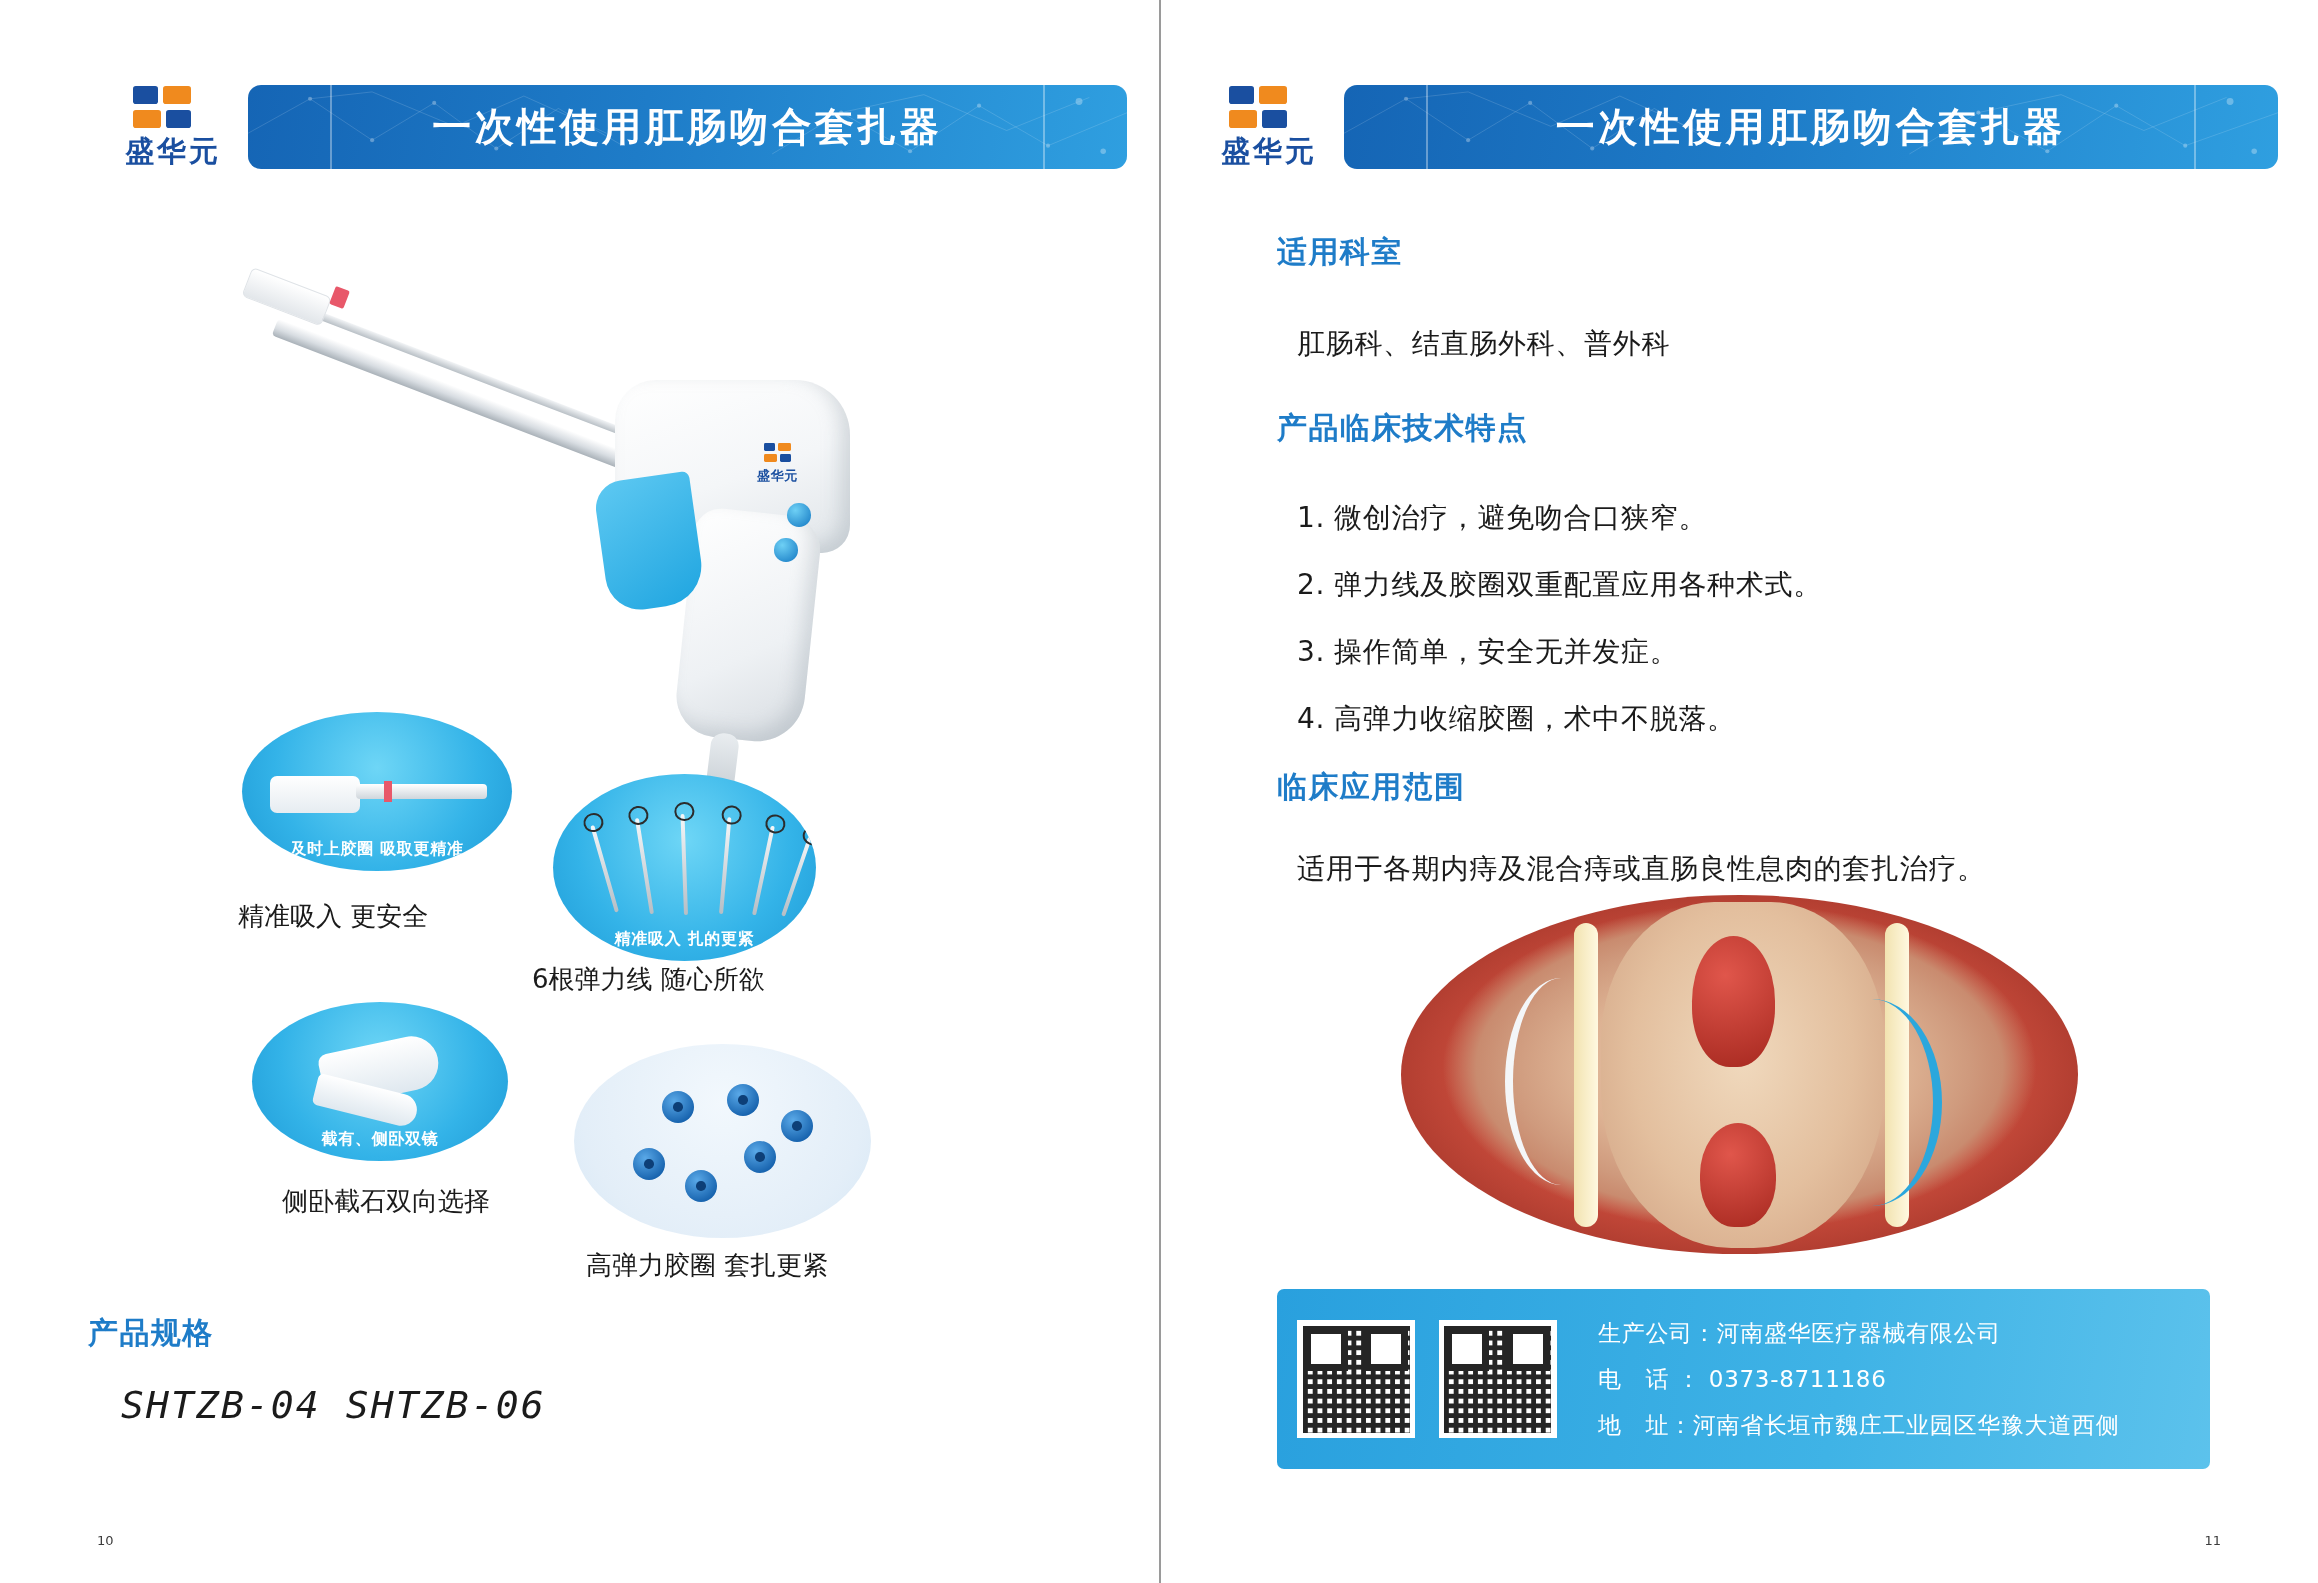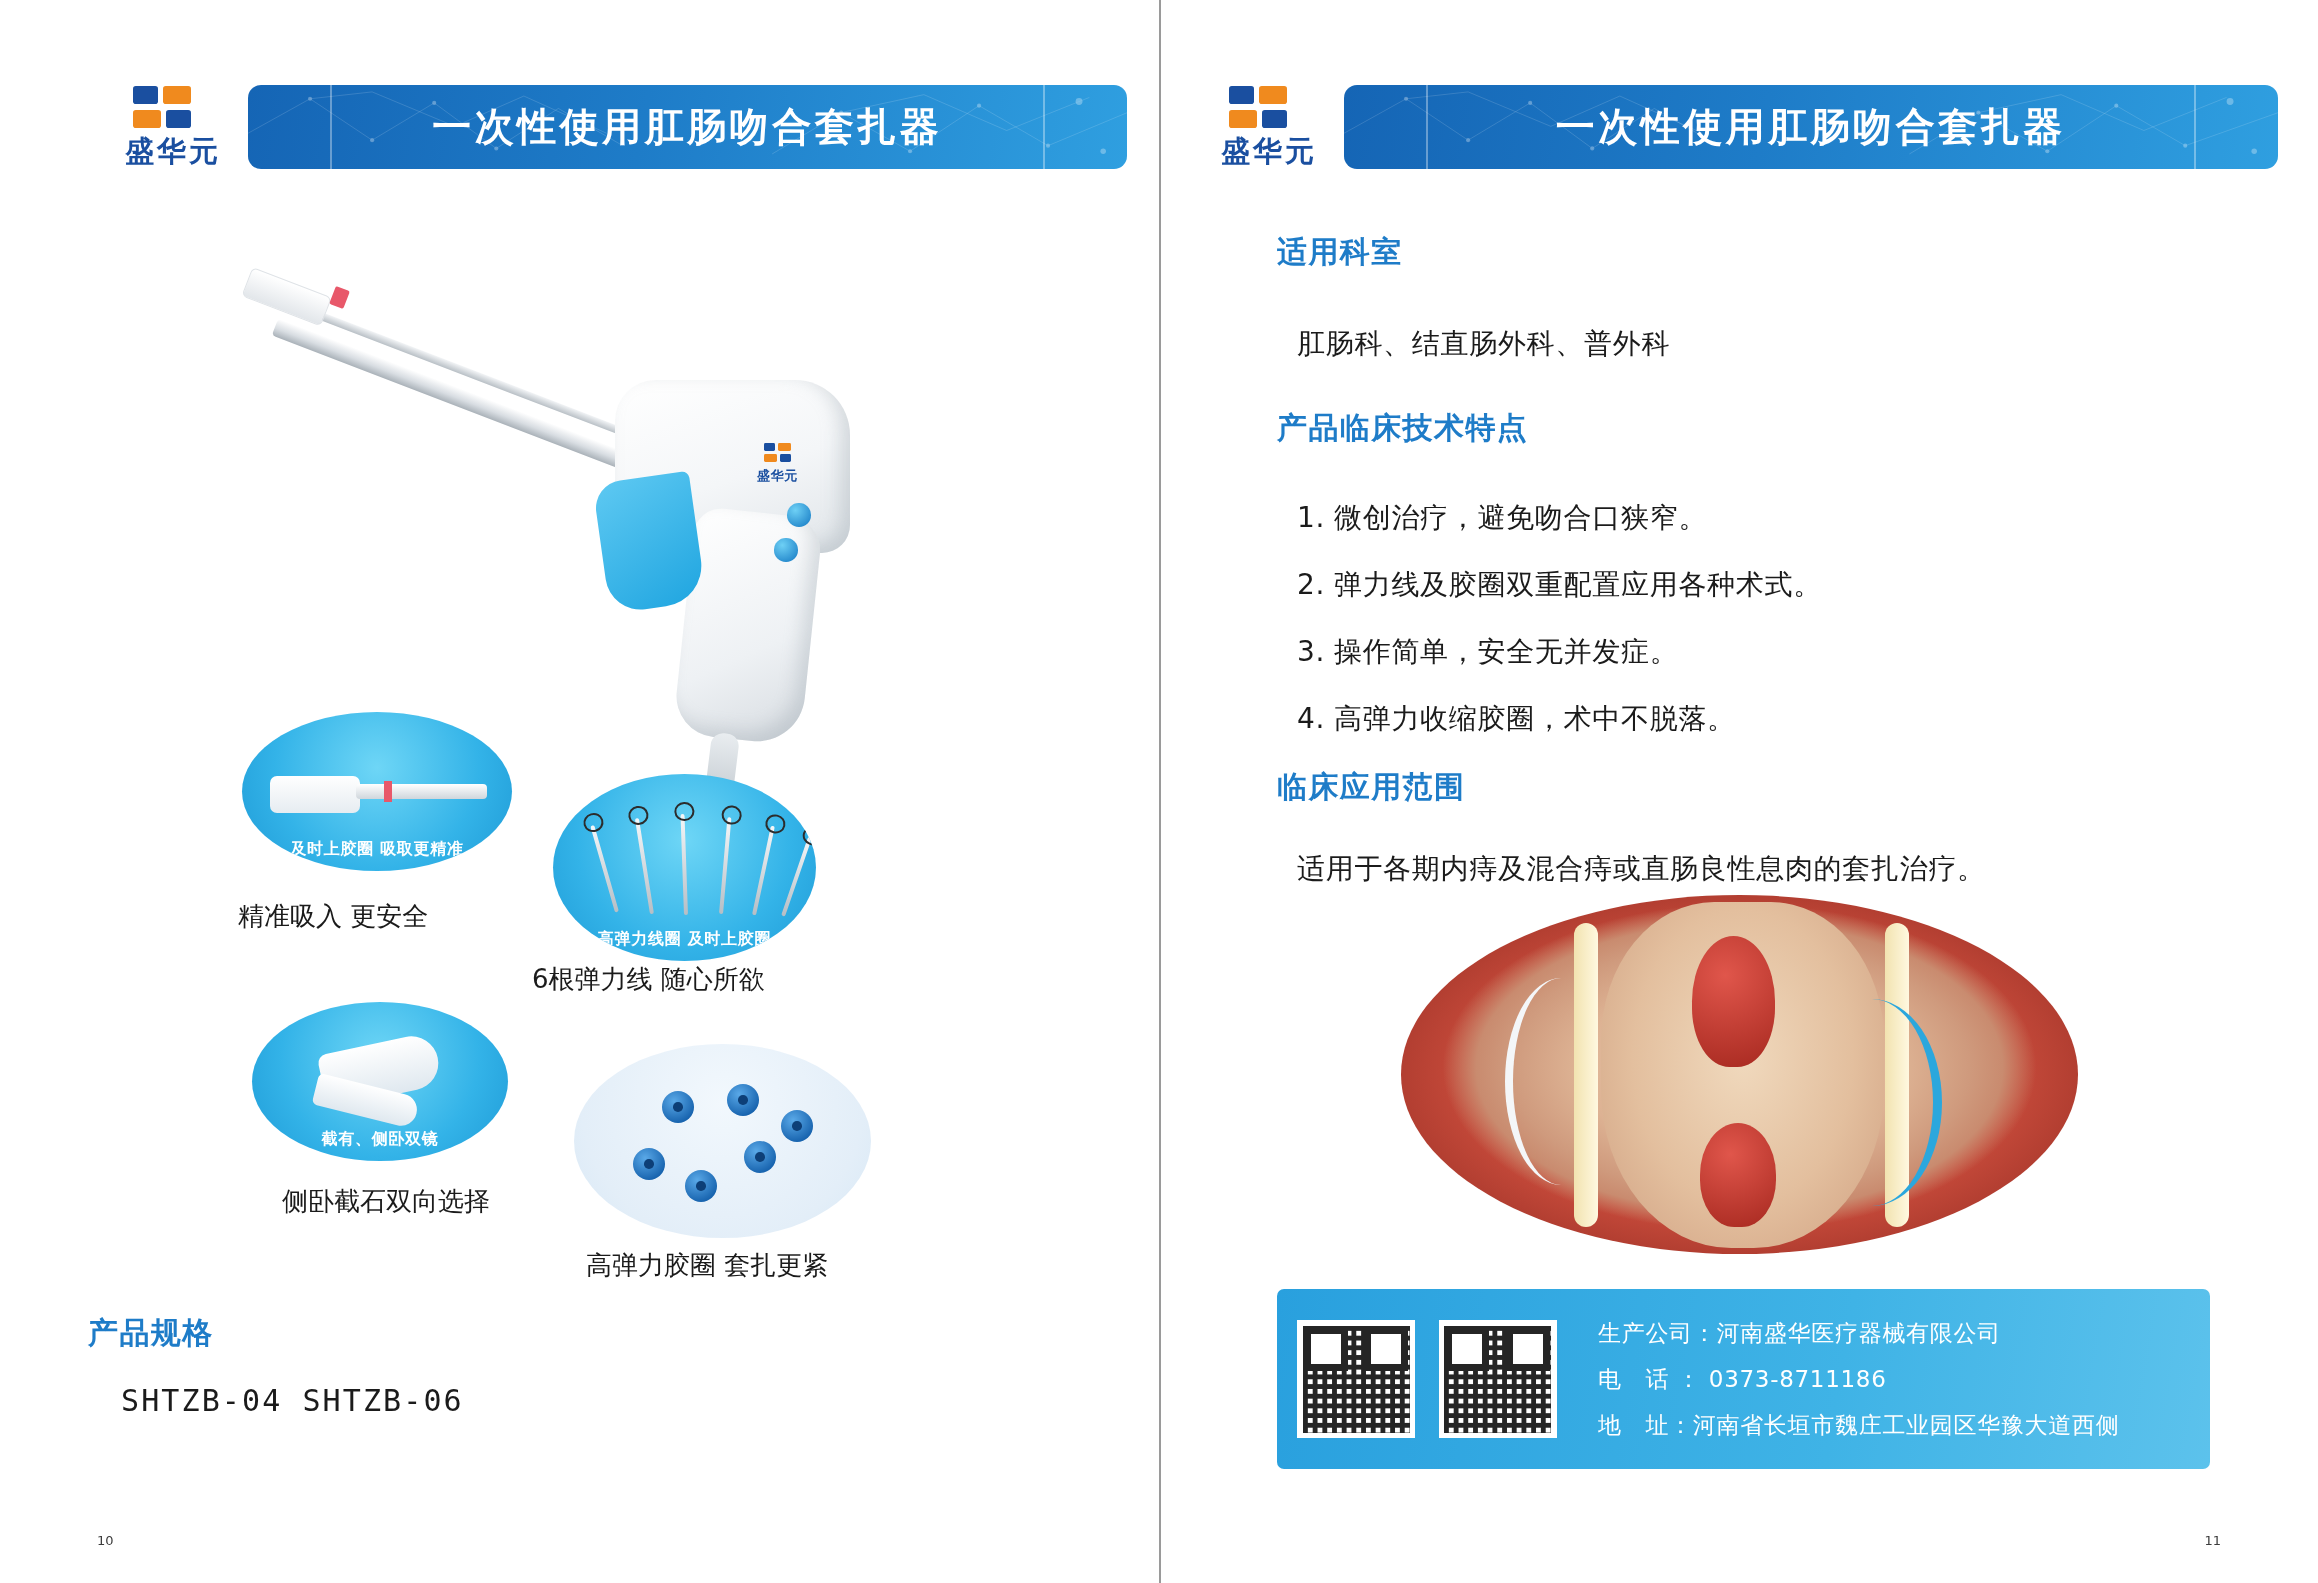--- a/index.html
+++ b/index.html
@@ -333,24 +333,25 @@
     left: 88px; top: 1313px;
     font-size: 30px;
     font-weight: bold;
     color: #1e7cc8;
     font-family: Liberation Serif, serif;
     letter-spacing: 1.4px;
   }
   .spec-value {
     position: absolute;
     left: 121px; top: 1383px;
-    font-size: 30px;
+    font-size: 38px;
     color: #1b1b1b;
     font-family: "DejaVu Sans Mono", monospace;
     letter-spacing: 2.1px;
+    font-style: italic;
   }
   .page-num {
     position: absolute;
     bottom: 36px;
     font-size: 13px;
     color: #3c3c3c;
     font-family: "DejaVu Sans", sans-serif;
   }
   #page-left .page-num { left: 97px; }
   #page-right .page-num { right: 97px; }
@@ -592,21 +593,21 @@
         </div>
       <div class="needle" style="left:166px; top:43px;  height:97px; transform:rotate(5deg);">
           <i></i>
         </div>
       <div class="needle" style="left:199px; top:50px;  height:91px; transform:rotate(12deg);">
           <i></i>
         </div>
       <div class="needle" style="left:228px; top:59px;  height:83px; transform:rotate(19deg);">
           <i></i>
         </div>
-      <div class="bub-cap">高弹力线圈 及时上胶圈</div>
+      <div class="bub-cap">精准吸入 扎的更紧</div>
     </div>
     <div class="feat-label" style="left:532px; top:962px;">6根弹力线 随心所欲</div>
 
     <div class="bubble b3">
       <div class="spec-shape"></div>
       <div class="spec-shape2"></div>
       <div class="bub-cap">截有、侧卧双镜</div>
     </div>
     <div class="feat-label" style="left:282px; top:1184px;">侧卧截石双向选择</div>
 

